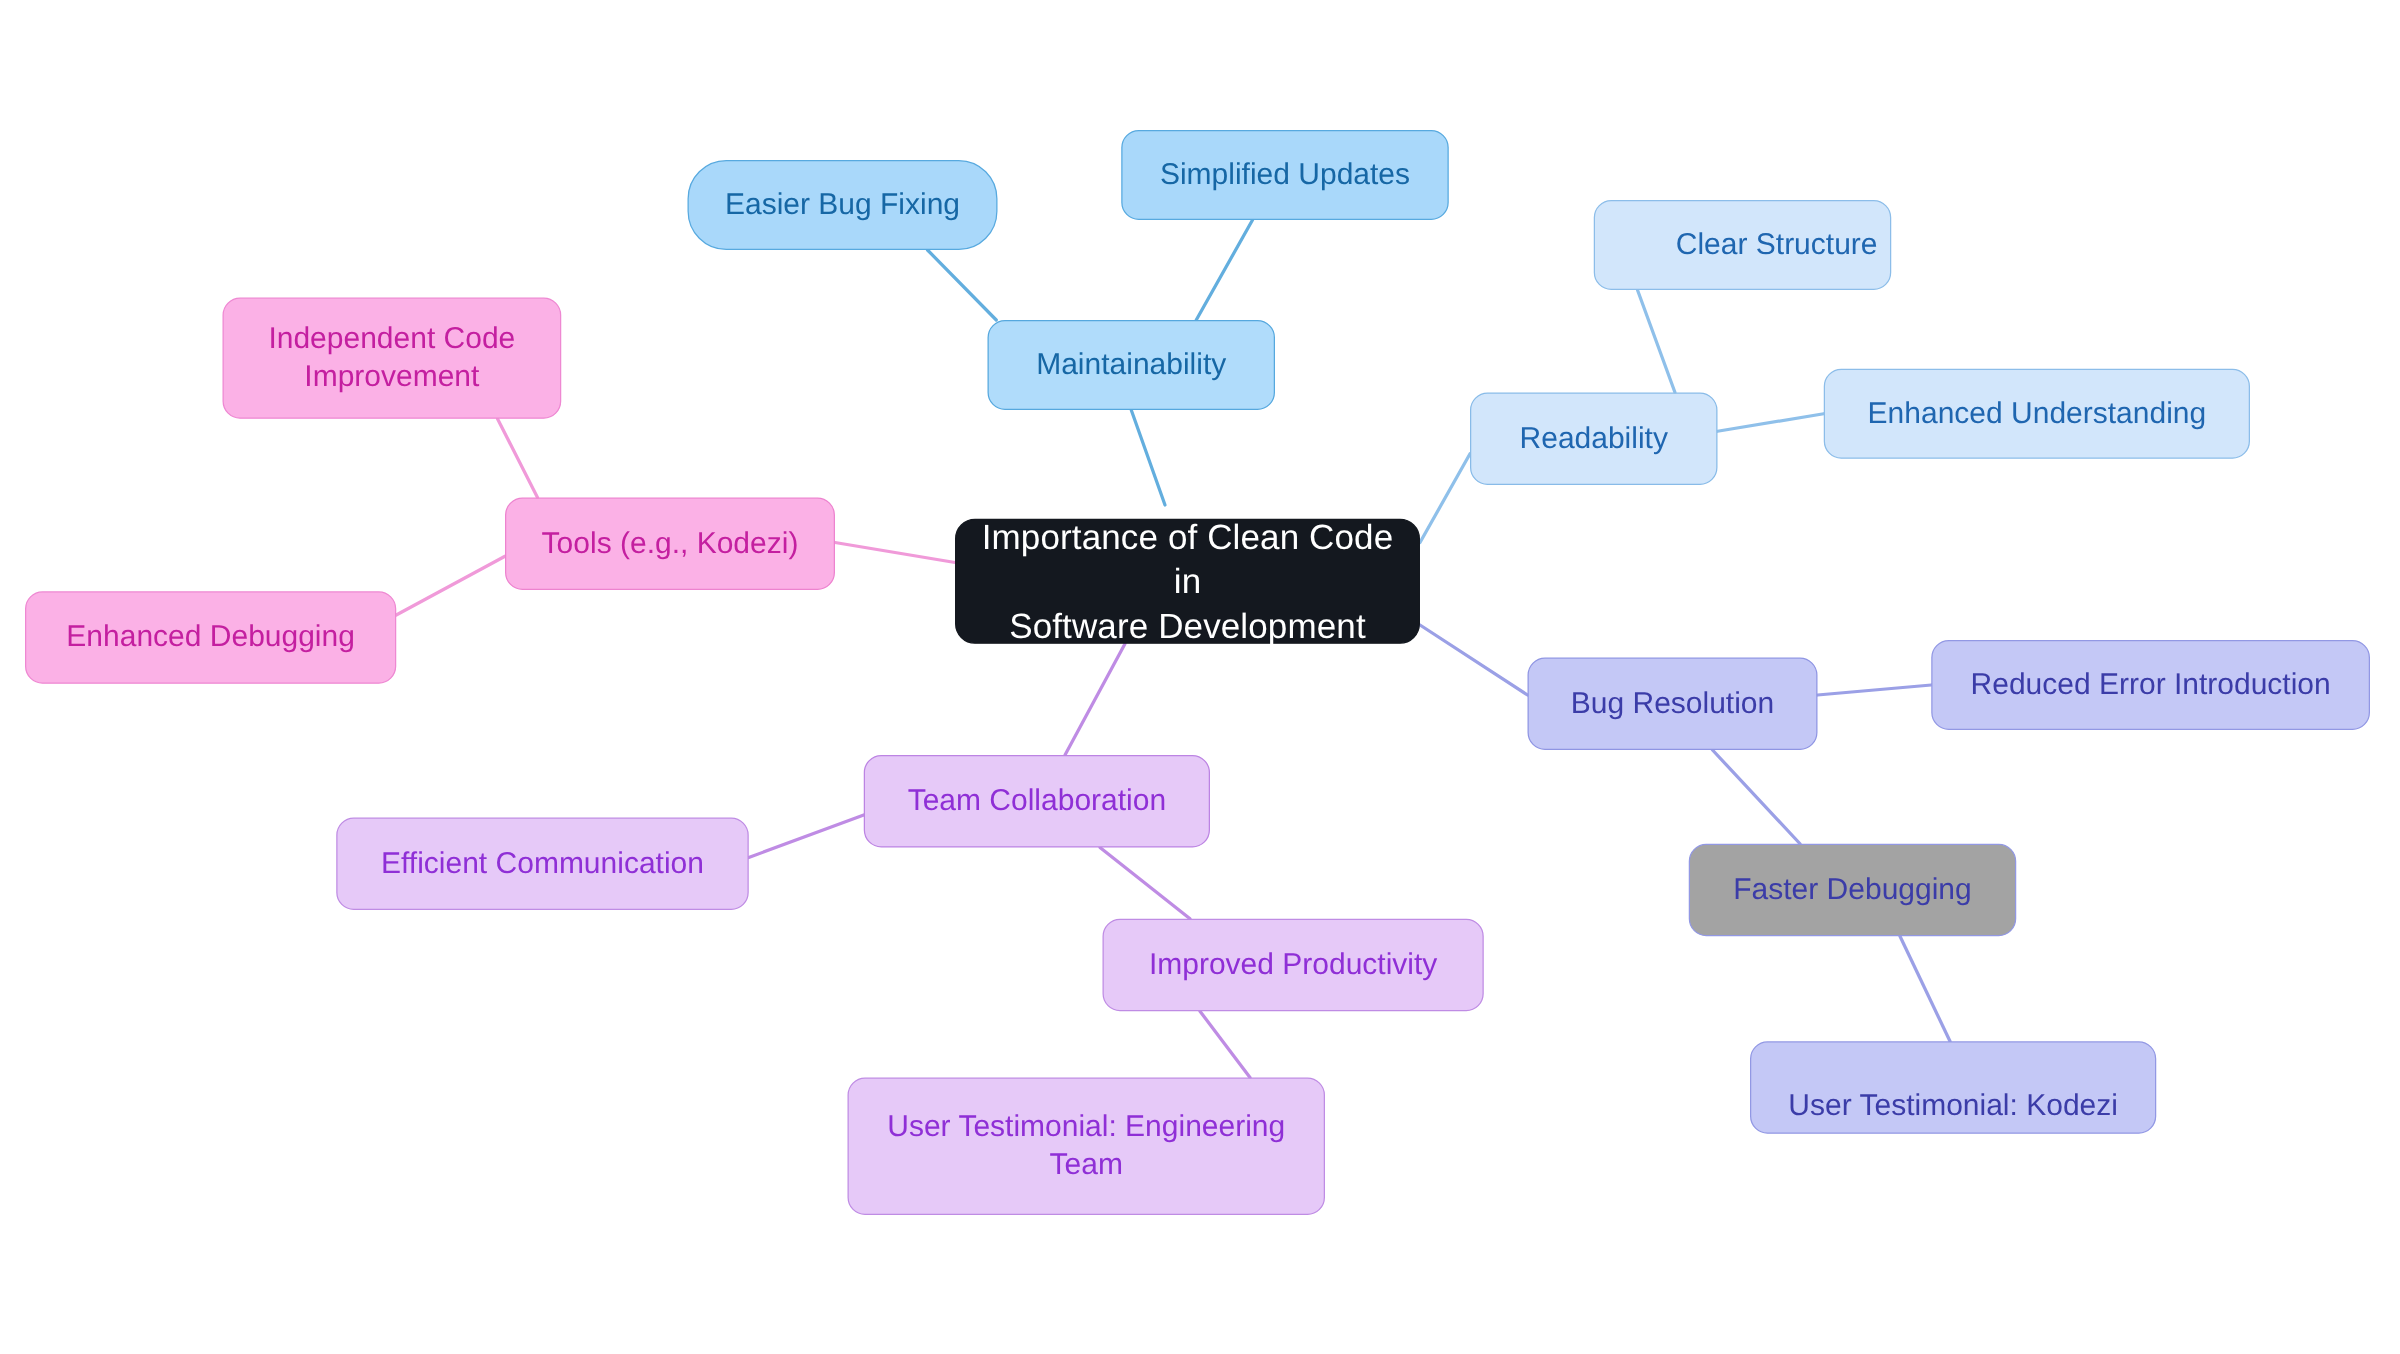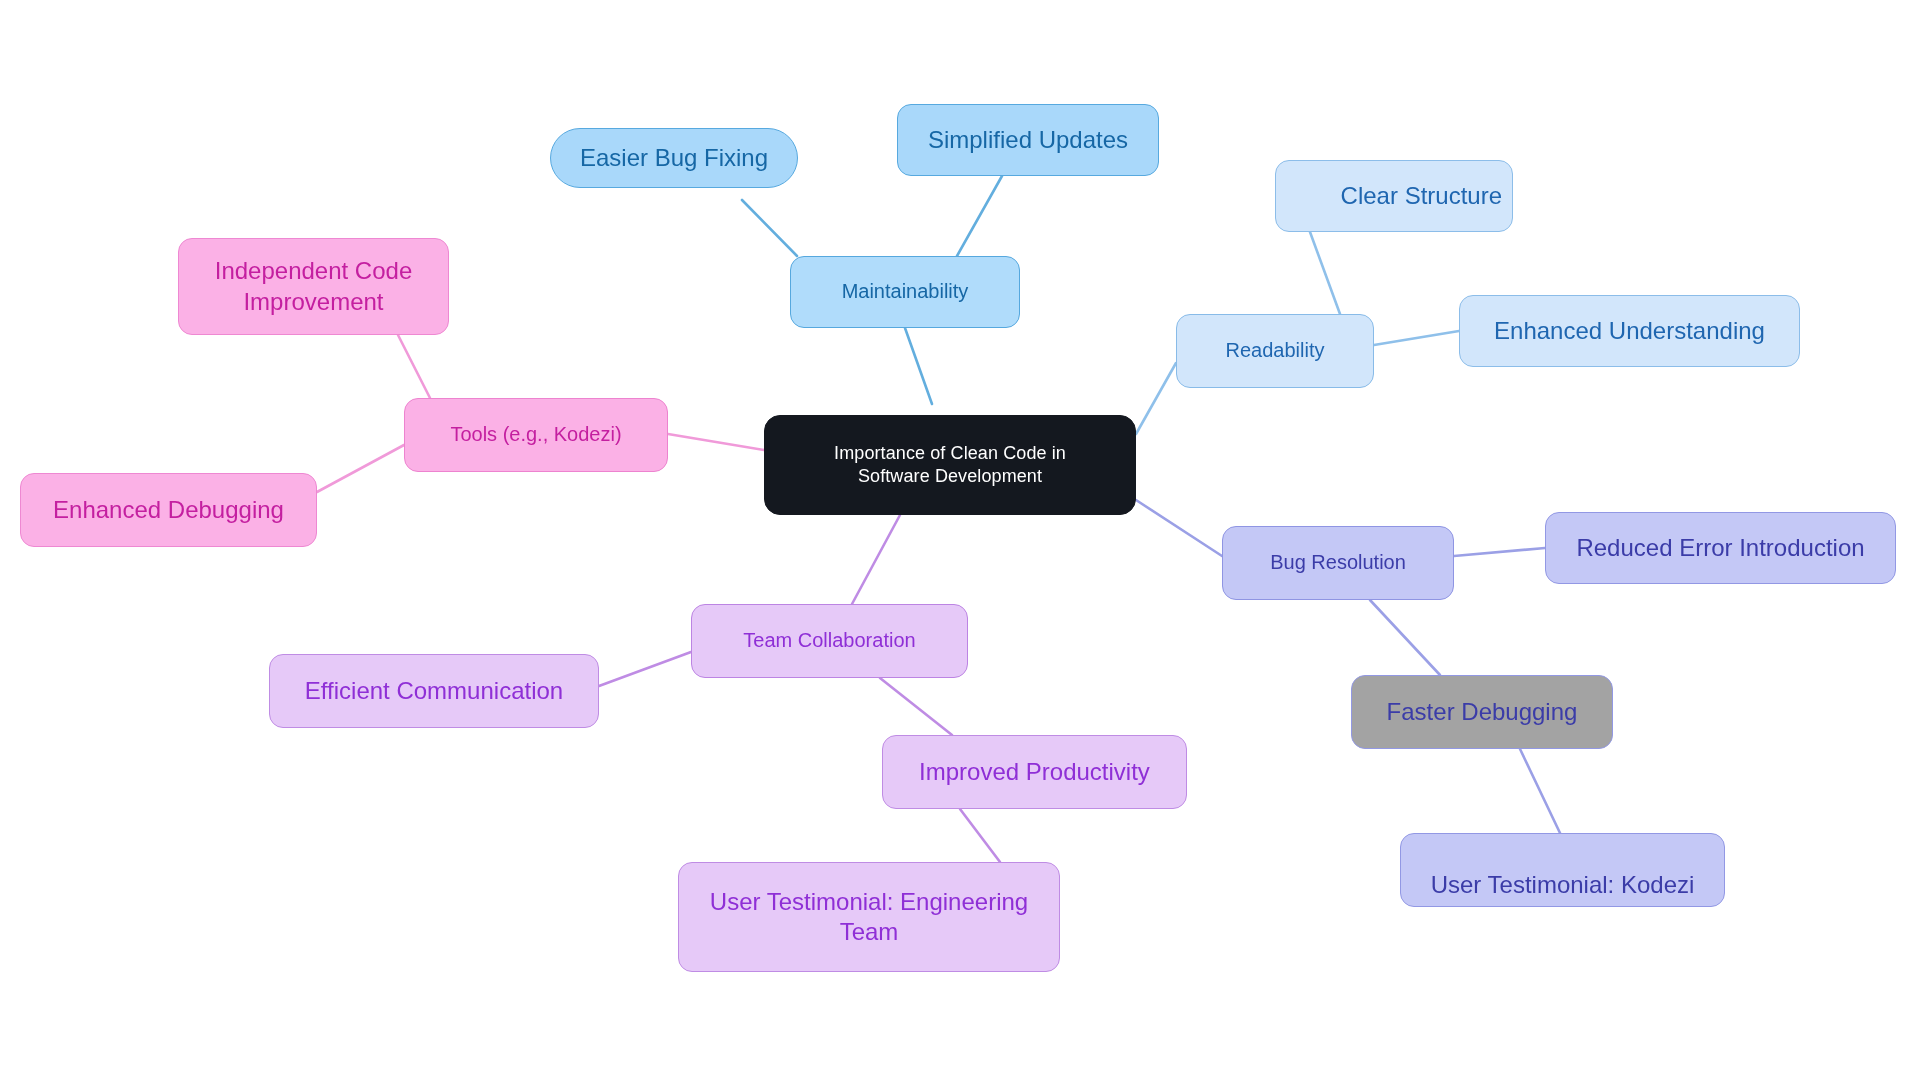--- a/index.html
+++ b/index.html
@@ -37,25 +37,25 @@
     border-radius: 14px;
     border-style: solid;
     border-width: 1.6px;
     line-height: 1.26;
     padding: 6px 10px;
     white-space: pre-line;
   }
   .node.root {
     border-radius: 16px;
     border-width: 1px;
-    font-size: 18px;
+    font-size: 28px;
     letter-spacing: 0.1px;
   }
   .node.branch {
-    font-size: 20px;
+    font-size: 24px;
   }
   .node.leaf {
     font-size: 24px;
   }
 </style>
 </head>
 <body>
 
 <div id="canvas">
   <svg id="edges" viewBox="0 0 1920 1083">
@@ -74,21 +74,21 @@
       <line x1="404" y1="445" x2="317" y2="492" stroke="#f09ad9" stroke-width="2.6" stroke-linecap="round"></line>
       <line x1="900" y1="515" x2="852" y2="604" stroke="#bf8ce4" stroke-width="2.6" stroke-linecap="round"></line>
       <line x1="691" y1="652" x2="599" y2="686" stroke="#bf8ce4" stroke-width="2.6" stroke-linecap="round"></line>
       <line x1="880" y1="678" x2="952" y2="735" stroke="#bf8ce4" stroke-width="2.6" stroke-linecap="round"></line>
       <line x1="960" y1="809" x2="1000" y2="862" stroke="#bf8ce4" stroke-width="2.6" stroke-linecap="round"></line>
     </svg>
   <div id="nodes">
       <div class="node root" style="left: 764px; top: 415px; width: 372px; height: 100px; background: rgb(20, 24, 31); border-color: rgb(20, 24, 31); color: rgb(255, 255, 255);"><span>Importance of Clean Code in
 Software Development</span></div>
       <div class="node branch" style="left: 790px; top: 256px; width: 230px; height: 72px; background: rgb(176, 220, 251); border-color: rgb(86, 168, 222); color: rgb(22, 103, 165);"><span>Maintainability</span></div>
-      <div class="node leaf" style="left: 550px; top: 128px; width: 248px; height: 60px; background: rgb(169, 216, 250); border-color: rgb(87, 169, 223); color: rgb(22, 103, 165); border-radius: 31px;"><span>Easier Bug Fixing</span></div>
+      <div class="node leaf" style="left: 550px; top: 128px; width: 248px; height: 72px; background: rgb(169, 216, 250); border-color: rgb(87, 169, 223); color: rgb(22, 103, 165); border-radius: 31px;"><span>Easier Bug Fixing</span></div>
       <div class="node leaf" style="left: 897px; top: 104px; width: 262px; height: 72px; background: rgb(169, 216, 250); border-color: rgb(87, 169, 223); color: rgb(22, 103, 165);"><span>Simplified Updates</span></div>
       <div class="node branch" style="left: 1176px; top: 314px; width: 198px; height: 74px; background: rgb(210, 230, 251); border-color: rgb(136, 187, 232); color: rgb(31, 102, 176);"><span>Readability</span></div>
       <div class="node leaf" style="left: 1275px; top: 160px; width: 238px; height: 72px; background: rgb(210, 230, 251); border-color: rgb(140, 189, 233); color: rgb(31, 102, 176); justify-content: flex-end;"><span>Clear Structure</span></div>
       <div class="node leaf" style="left: 1459px; top: 295px; width: 341px; height: 72px; background: rgb(210, 230, 251); border-color: rgb(140, 189, 233); color: rgb(31, 102, 176); align-items: center;"><span>Enhanced Understanding</span></div>
       <div class="node branch" style="left: 1222px; top: 526px; width: 232px; height: 74px; background: rgb(196, 200, 246); border-color: rgb(143, 149, 227); color: rgb(59, 60, 168);"><span>Bug Resolution</span></div>
       <div class="node leaf" style="left: 1545px; top: 512px; width: 351px; height: 72px; background: rgb(196, 200, 246); border-color: rgb(146, 152, 228); color: rgb(59, 60, 168);"><span>Reduced Error Introduction</span></div>
       <div class="node leaf" style="left: 1351px; top: 675px; width: 262px; height: 74px; background: #a3a3a3; border-color: rgb(146, 152, 228); color: rgb(59, 60, 168);"><span>Faster Debugging</span></div>
       <div class="node leaf" style="left: 1400px; top: 833px; width: 325px; height: 74px; background: rgb(196, 200, 246); border-color: rgb(146, 152, 228); color: rgb(59, 60, 168); align-items: flex-end;"><span>User Testimonial: Kodezi</span></div>
       <div class="node branch" style="left: 404px; top: 398px; width: 264px; height: 74px; background: rgb(251, 177, 230); border-color: rgb(237, 131, 207); color: rgb(196, 31, 160); text-align: center;"><span>Tools (e.g., Kodezi)</span></div>
       <div class="node leaf" style="left: 178px; top: 238px; width: 271px; height: 97px; background: rgb(251, 177, 230); border-color: rgb(238, 136, 210); color: rgb(196, 31, 160);"><span>Independent Code

